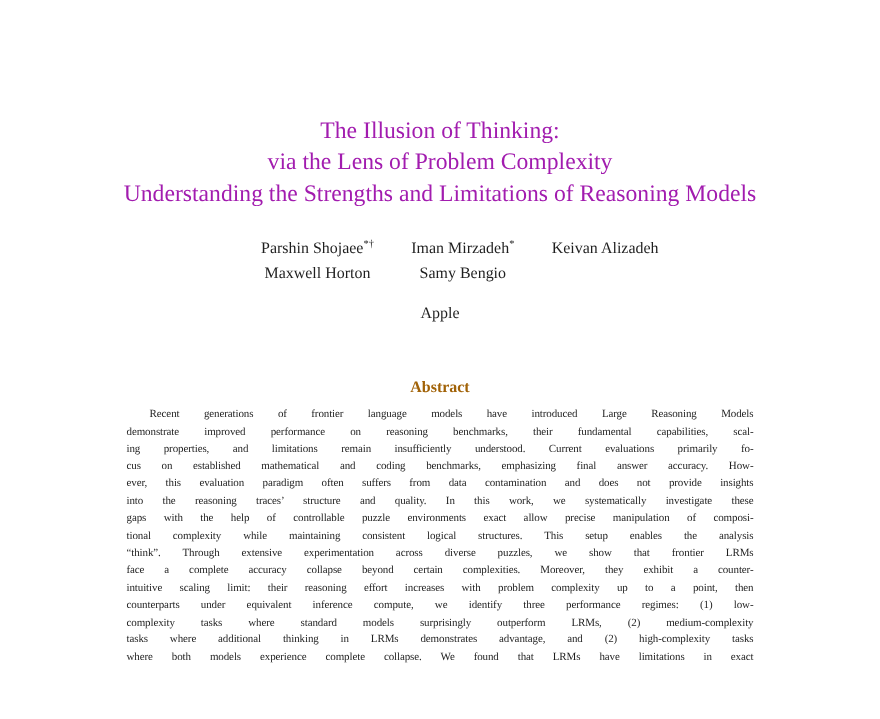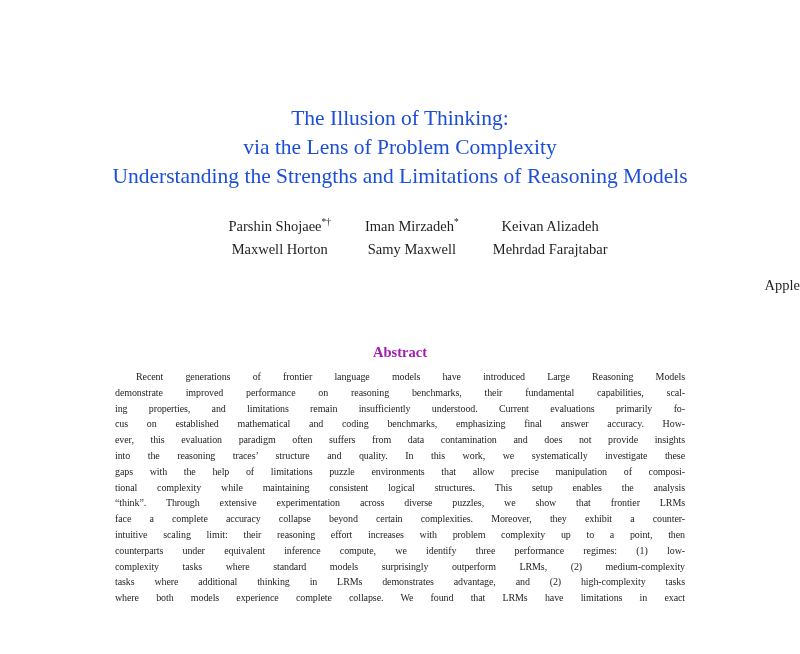--- a/index.html
+++ b/index.html
@@ -15,50 +15,50 @@
     background: #ffffff;
     overflow: hidden;
   }
   .paper-title {
     margin: 0;
     padding-top: 104px;
     text-align: center;
     font-weight: normal;
     font-size: 21.5px;
     line-height: 29px;
-    color: #1d4ed8;
+    color: #a21caf;
   }
   .authors {
     margin-top: 24px;
     display: grid;
     grid-template-columns: repeat(3, auto);
     justify-content: center;
     justify-items: center;
     column-gap: 34px;
     font-size: 14.5px;
     line-height: 23px;
     padding-left: 36px;
   }
   .author-cell sup {
     font-size: 9.5px;
     line-height: 0;
   }
   .affiliation {
     margin-top: 16px;
-    text-align: right;
+    text-align: center;
     font-size: 14.5px;
     line-height: 17px;
   }
   .abstract-heading {
     margin: 50px 0 0 0;
     text-align: center;
     font-size: 14.5px;
     line-height: 16px;
     font-weight: bold;
-    color: #a21caf;
+    color: #a16207;
   }
   .abstract-text {
     width: 570px;
     margin: 9px auto 0 auto;
     font-size: 10px;
     line-height: 15.8px;
     letter-spacing: -0.1px;
   }
   .abs-line {
     text-align: justify;
@@ -78,36 +78,35 @@
     <div>The Illusion of Thinking:</div>
     <div>via the Lens of Problem Complexity</div>
     <div>Understanding the Strengths and Limitations of Reasoning Models</div>
   </h1>
 
   <div class="authors">
     <span class="author-cell"><span>Parshin Shojaee</span><sup>*†</sup></span>
     <span class="author-cell"><span>Iman Mirzadeh</span><sup>*</sup></span>
     <span class="author-cell"><span>Keivan Alizadeh</span><sup></sup></span>
     <span class="author-cell"><span>Maxwell Horton</span><sup></sup></span>
-    <span class="author-cell"><span>Samy Maxwell</span><sup></sup></span>
-    <span class="author-cell"><span>Mehrdad Farajtabar</span><sup></sup></span>
+    <span class="author-cell"><span>Samy Bengio</span><sup></sup></span>
   </div>
 
   <div class="affiliation">Apple</div>
 
   <h2 class="abstract-heading">Abstract</h2>
 
   <div class="abstract-text">
       <div class="abs-line indent">Recent generations of frontier language models have introduced Large Reasoning Models</div>
       <div class="abs-line">demonstrate improved performance on reasoning benchmarks, their fundamental capabilities, scal-</div>
       <div class="abs-line">ing properties, and limitations remain insufficiently understood. Current evaluations primarily fo-</div>
       <div class="abs-line">cus on established mathematical and coding benchmarks, emphasizing final answer accuracy. How-</div>
       <div class="abs-line">ever, this evaluation paradigm often suffers from data contamination and does not provide insights</div>
       <div class="abs-line">into the reasoning traces’ structure and quality. In this work, we systematically investigate these</div>
-      <div class="abs-line">gaps with the help of limitations puzzle environments that allow precise manipulation of composi-</div>
+      <div class="abs-line">gaps with the help of controllable puzzle environments exact allow precise manipulation of composi-</div>
       <div class="abs-line">tional complexity while maintaining consistent logical structures. This setup enables the analysis</div>
       <div class="abs-line">“think”. Through extensive experimentation across diverse puzzles, we show that frontier LRMs</div>
       <div class="abs-line">face a complete accuracy collapse beyond certain complexities. Moreover, they exhibit a counter-</div>
       <div class="abs-line">intuitive scaling limit: their reasoning effort increases with problem complexity up to a point, then</div>
       <div class="abs-line">counterparts under equivalent inference compute, we identify three performance regimes: (1) low-</div>
       <div class="abs-line">complexity tasks where standard models surprisingly outperform LRMs, (2) medium-complexity</div>
       <div class="abs-line">tasks where additional thinking in LRMs demonstrates advantage, and (2) high-complexity tasks</div>
       <div class="abs-line">where both models experience complete collapse. We found that LRMs have limitations in exact</div>
     </div>
 

